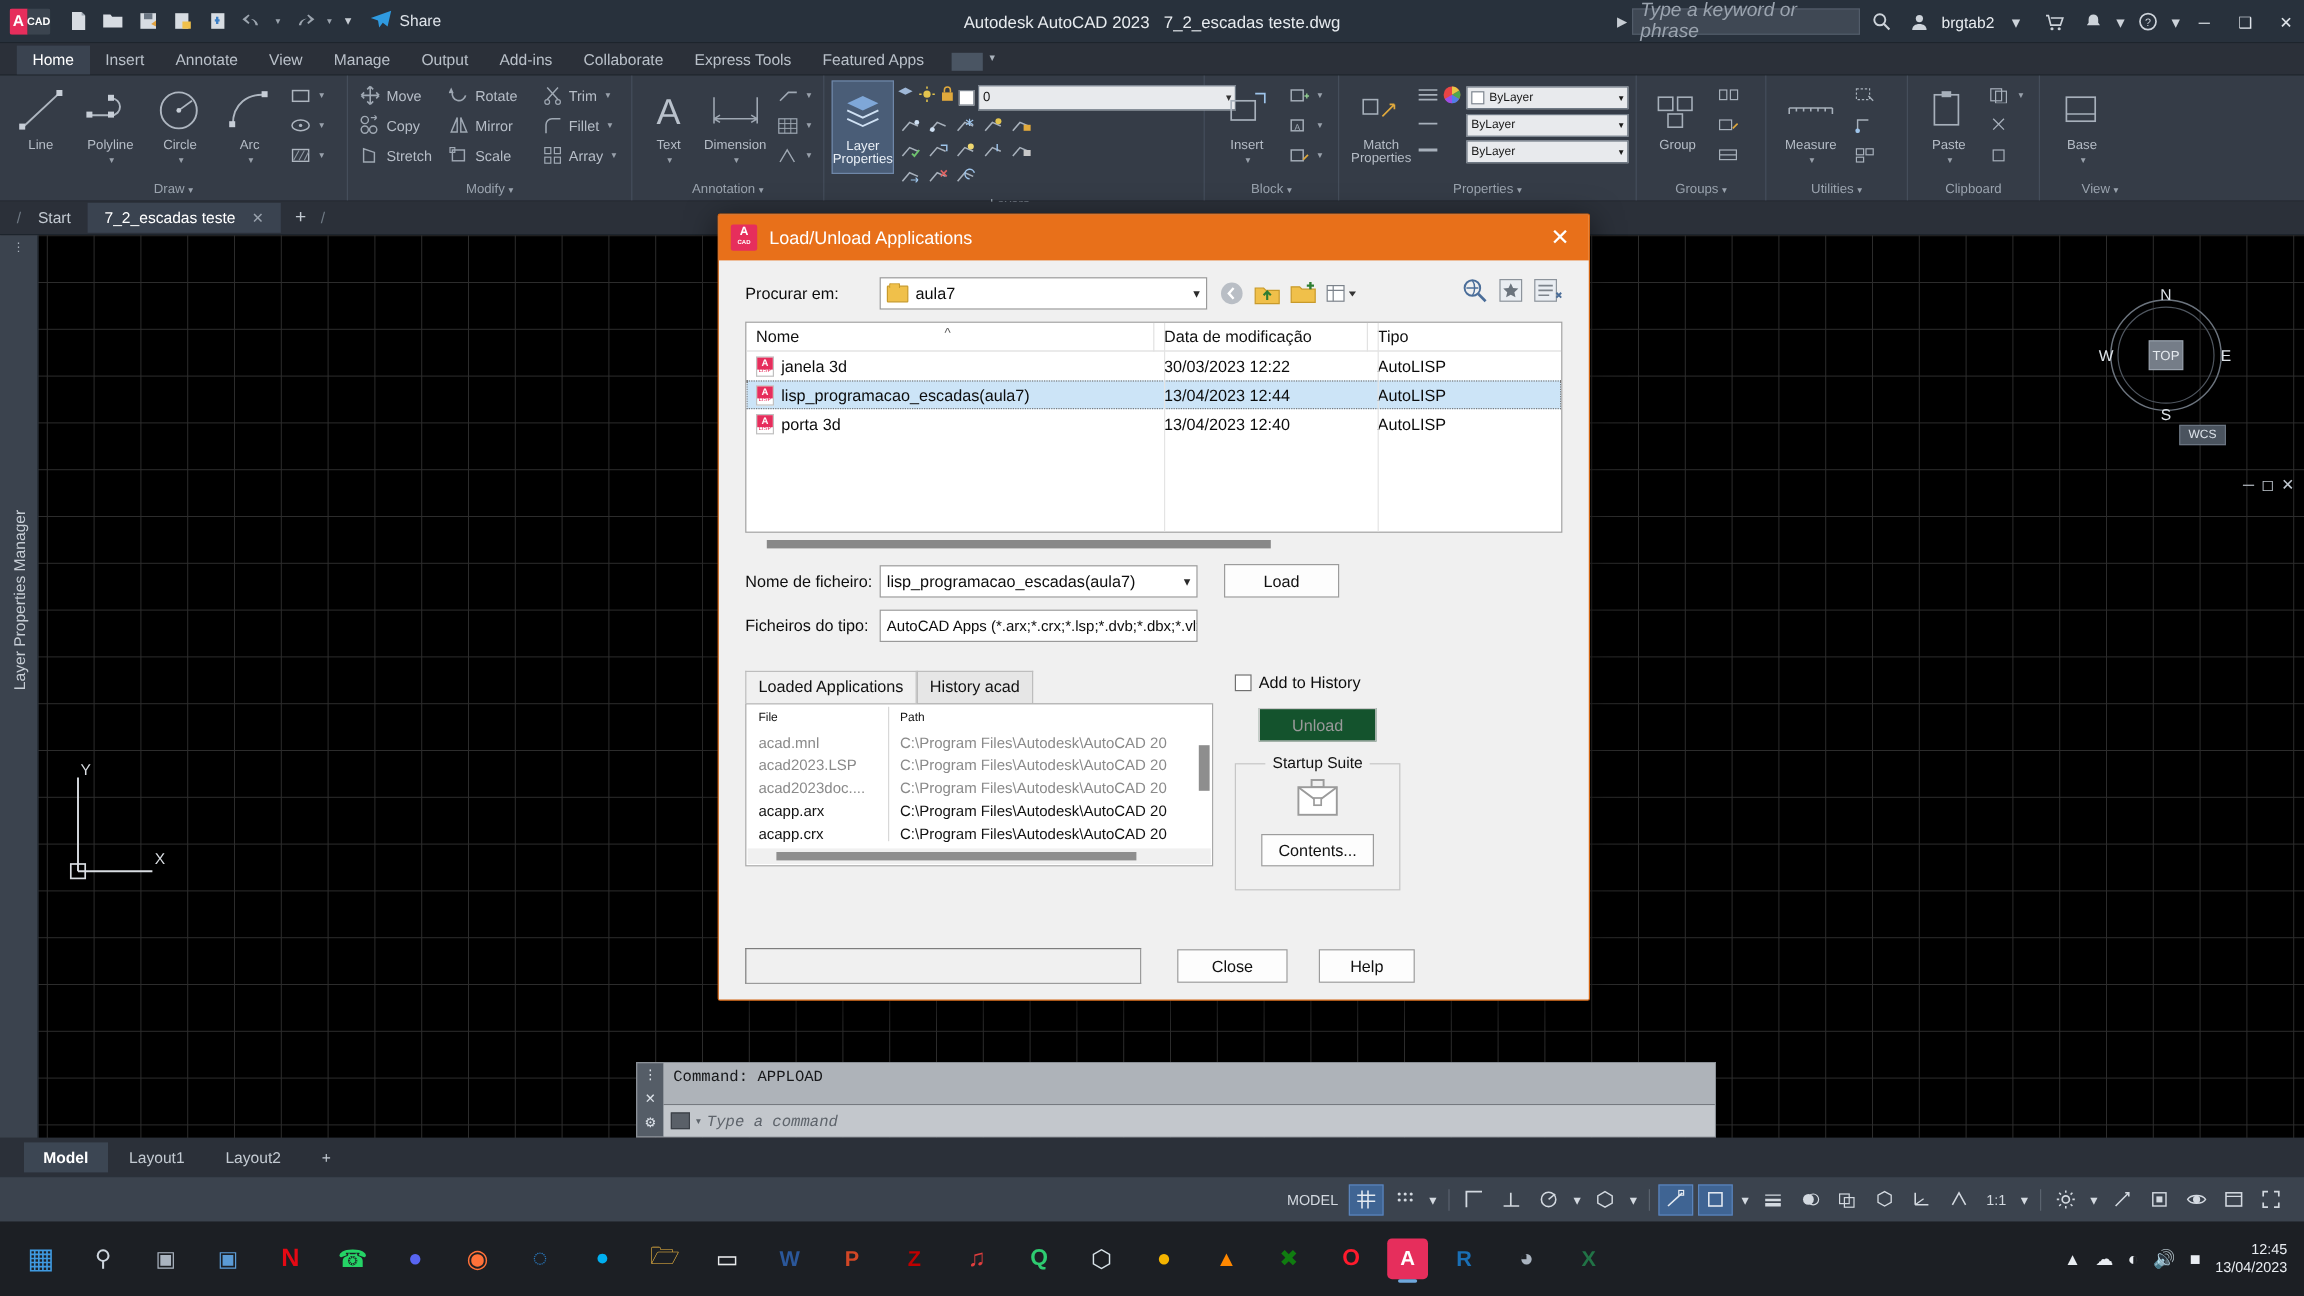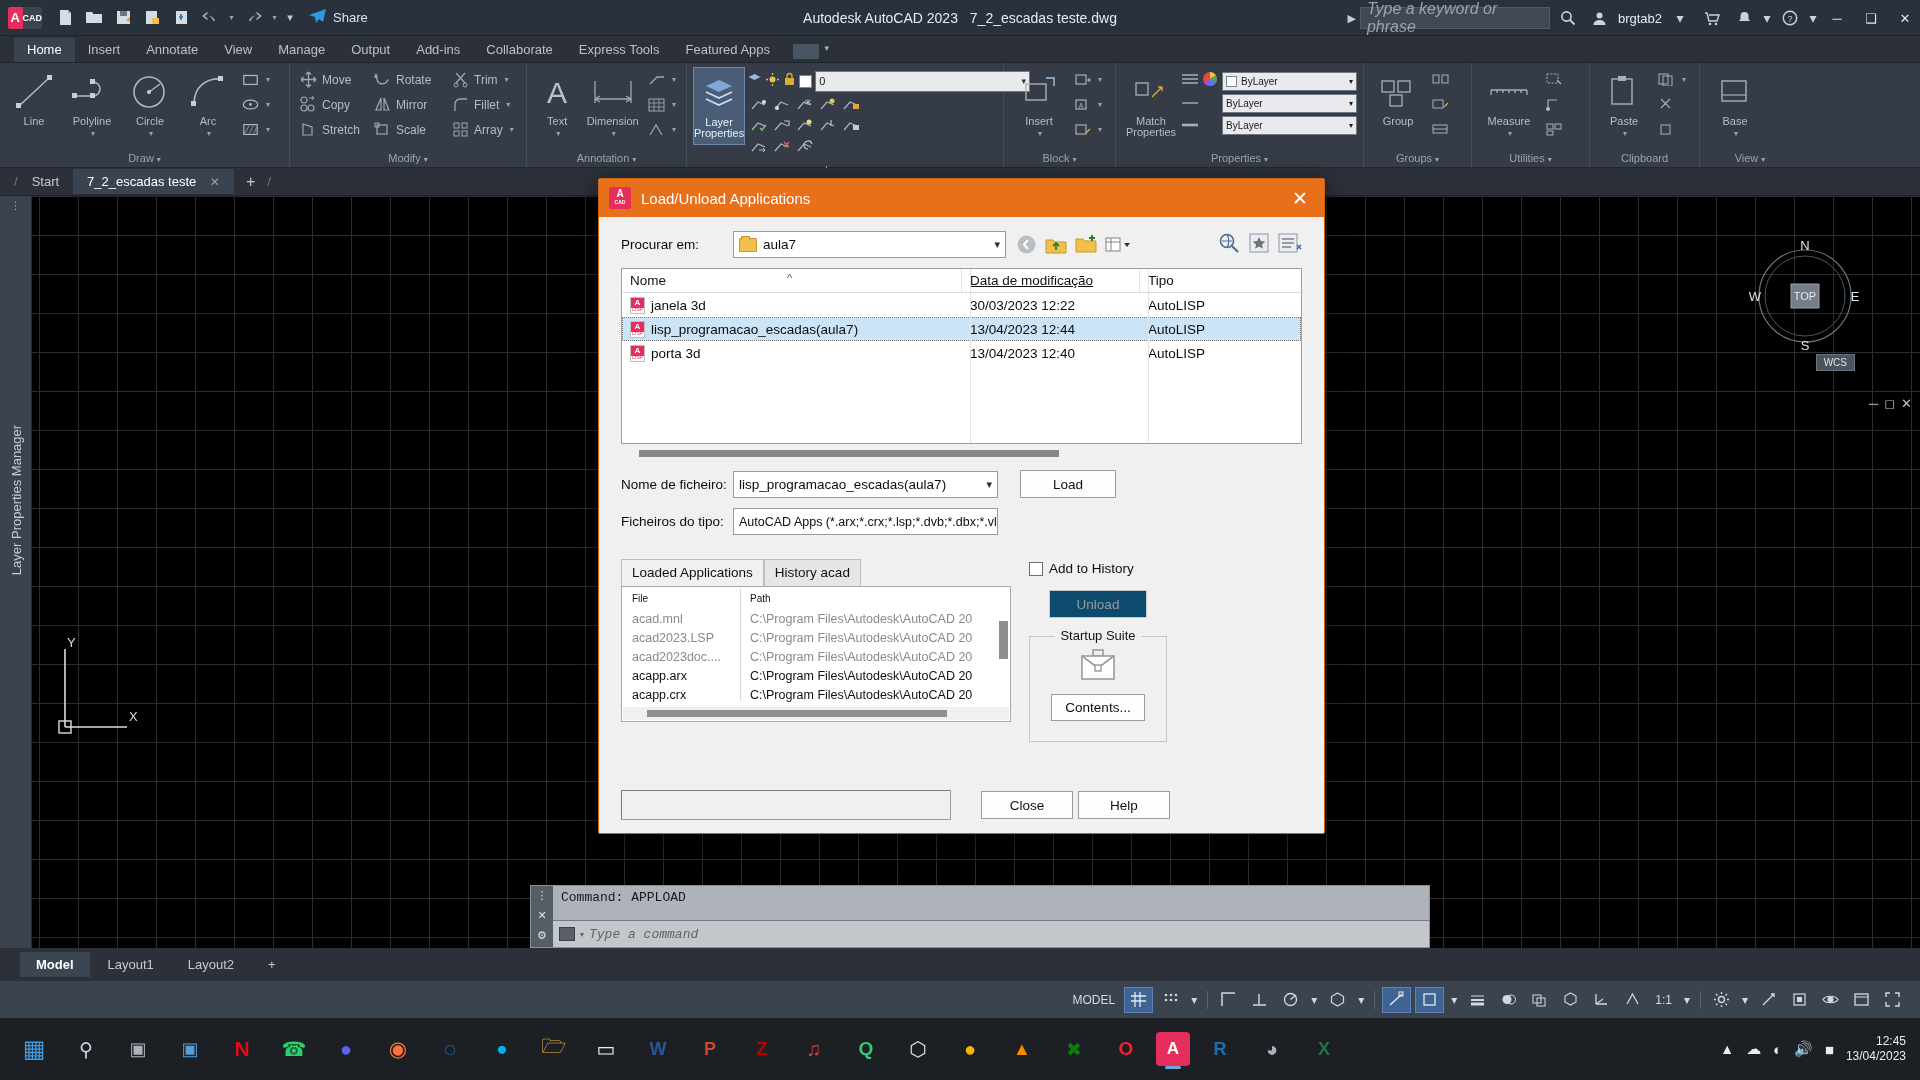--- a/index.html
+++ b/index.html
@@ -235,21 +235,21 @@
   .navbtn { width: 24px; height: 24px; display: flex; align-items: center; justify-content: center; }
 
   .filelist {
     border: 1px solid #a0a0a0; background: #fff; height: 176px; position: relative; overflow: hidden;
   }
   .fl-head { display: flex; height: 24px; border-bottom: 1px solid #dcdcdc; font-size: 13.5px;
     color: #111; align-items: center; }
   .fl-head > div { padding-left: 8px; height: 24px; line-height: 24px; }
   .fl-head .c1 { width: 340px; border-right: 1px solid #e2e2e2; position: relative; }
   .fl-head .c1 .sortcaret { position:absolute; left:165px; top:-3px; font-size: 11px; color:#555; }
-  .fl-head .c2 { width: 178px; border-right: 1px solid #e2e2e2; text-decoration: underline; }
+  .fl-head .c2 { width: 178px; border-right: 1px solid #e2e2e2; }
   .fl-head .c3 { flex: 1; }
   .fl-row { display: flex; height: 24px; align-items: center; font-size: 13.5px; color: #0c0c0c; }
   .fl-row.sel { background: #cce4f7; outline: 1px dotted #7a7a7a; outline-offset: -1px; }
   .fl-row .c1 { width: 340px; display: flex; align-items: center; gap: 6px; padding-left: 8px; }
   .fl-row .c2 { width: 178px; padding-left: 8px; }
   .fl-row .c3 { flex: 1; padding-left: 8px; }
   .lisp-ico { width: 15px; height: 17px; background:#fff; border:1px solid #c0c0c0; position:relative;
     flex-shrink:0; }
   .lisp-ico .a { position:absolute; top:0; left:0; right:0; height:10px; background:#e62e5c;
      color:#fff; font-size:8px; font-weight:bold; display:flex;align-items:center;justify-content:center; }
@@ -257,21 +257,21 @@
      font-size:5px; display:flex;align-items:center;justify-content:center; }
   .fl-colsep { position:absolute; top:0; bottom:0; left:348px; width:1px; background:#e4e4e4; }
   .fl-colsep2 { position:absolute; top:0; bottom:0; left:526px; width:1px; background:#e4e4e4; }
   .hscroll { height: 13px; background: #f0f0f0; margin-top: 3px; position: relative; }
   .hscroll .thumb { position: absolute; left: 18px; top: 3px; width: 420px; height: 7px; background: #888; }
 
   .btn {
     background: #fdfdfd; border: 1px solid #9c9c9c; font-size: 13.5px; color: #111;
     height: 28px; display: flex; align-items: center; justify-content: center; cursor: default;
   }
-  .btn.disabled { color: #9a9a9a; background: #0c4a6e; border-color: #c9c9c9; }
+  .btn.disabled { color: #9a9a9a; background: #14532d; border-color: #c9c9c9; }
 
   .tabsrow { display: flex; align-items: flex-end; margin-top: 14px; }
   .dtab { font-size: 13.5px; padding: 5px 10px 6px; color: #111; border: 1px solid #bdbdbd;
      border-bottom: none; background: #e6e6e6; }
   .dtab.active { background: #f0f0f0; border-color: #bdbdbd; position: relative; z-index: 2; }
 
   .loadedbox { border: 1px solid #a8a8a8; background: #fff; height: 136px; position: relative;
      overflow: hidden; }
   .lb-head { display: flex; height: 22px; font-size: 10px; color: #111; align-items:center; }
   .lb-head .c1 { width: 120px; padding-left: 10px; }
@@ -1486,17 +1486,17 @@
               <div class="btn" style="width:94px;height:27px">Contents...</div>
             </div>
           </div>
         </div>
       </div>
     </div>
 
     <div class="dlg-footer">
       <div class="statusfield"></div>
       <div class="btn" style="width:92px;margin-left:30px">Close</div>
-      <div class="btn" style="width:92px;margin-left:5px">Help</div>
+      <div class="btn" style="width:80px;margin-left:26px">Help</div>
     </div>
   </div>
 
 </div>
 
 </body></html>

